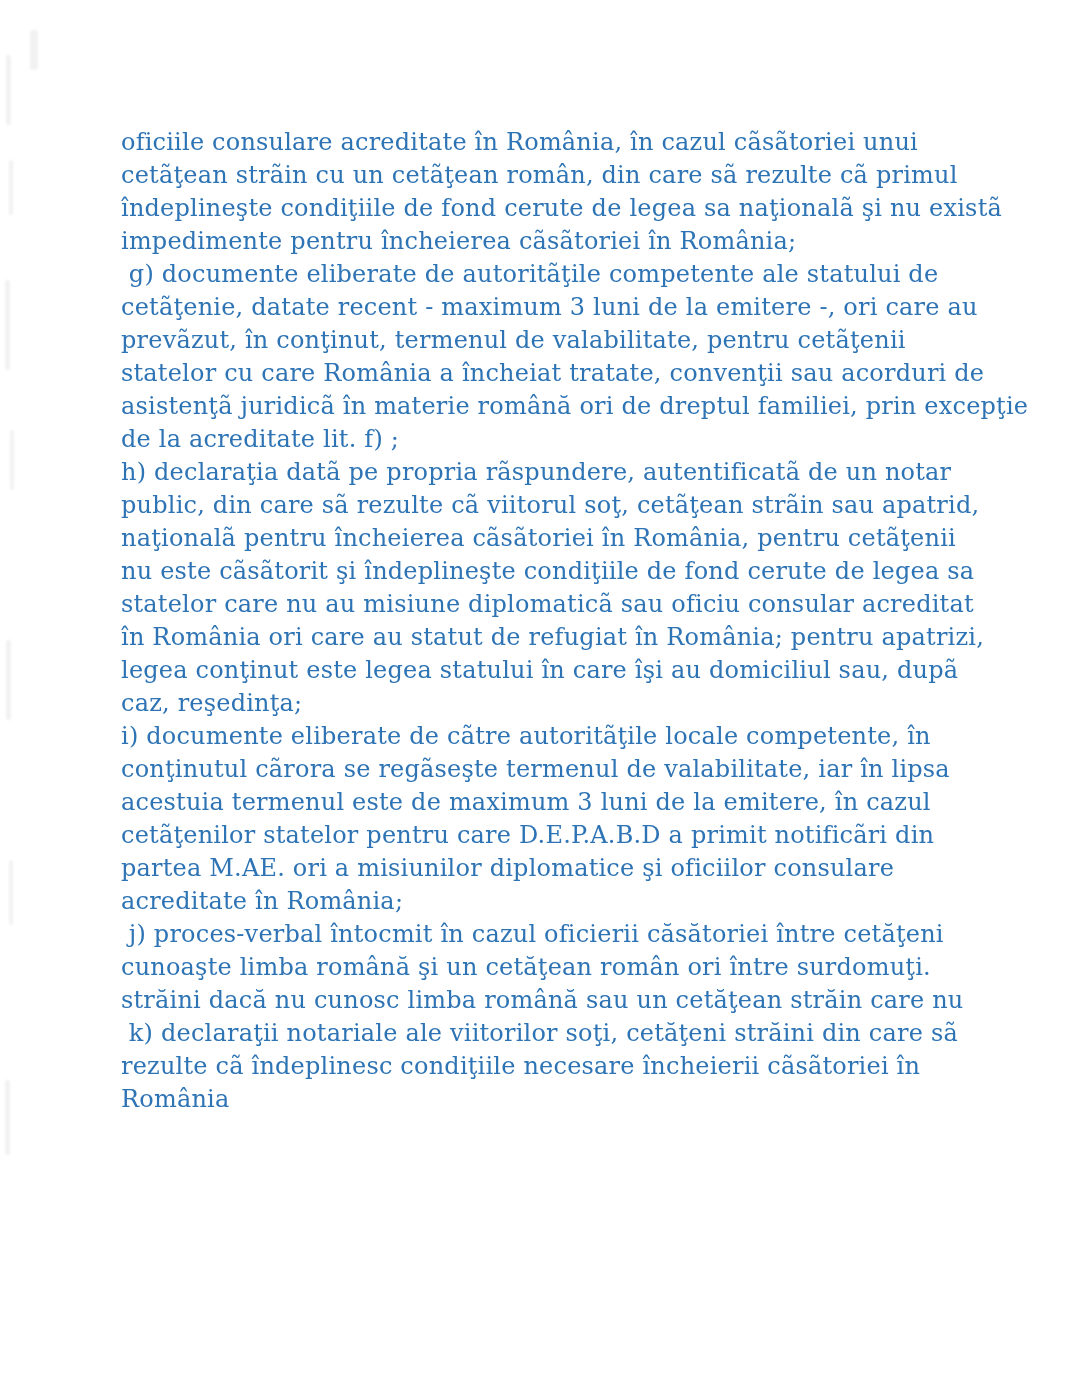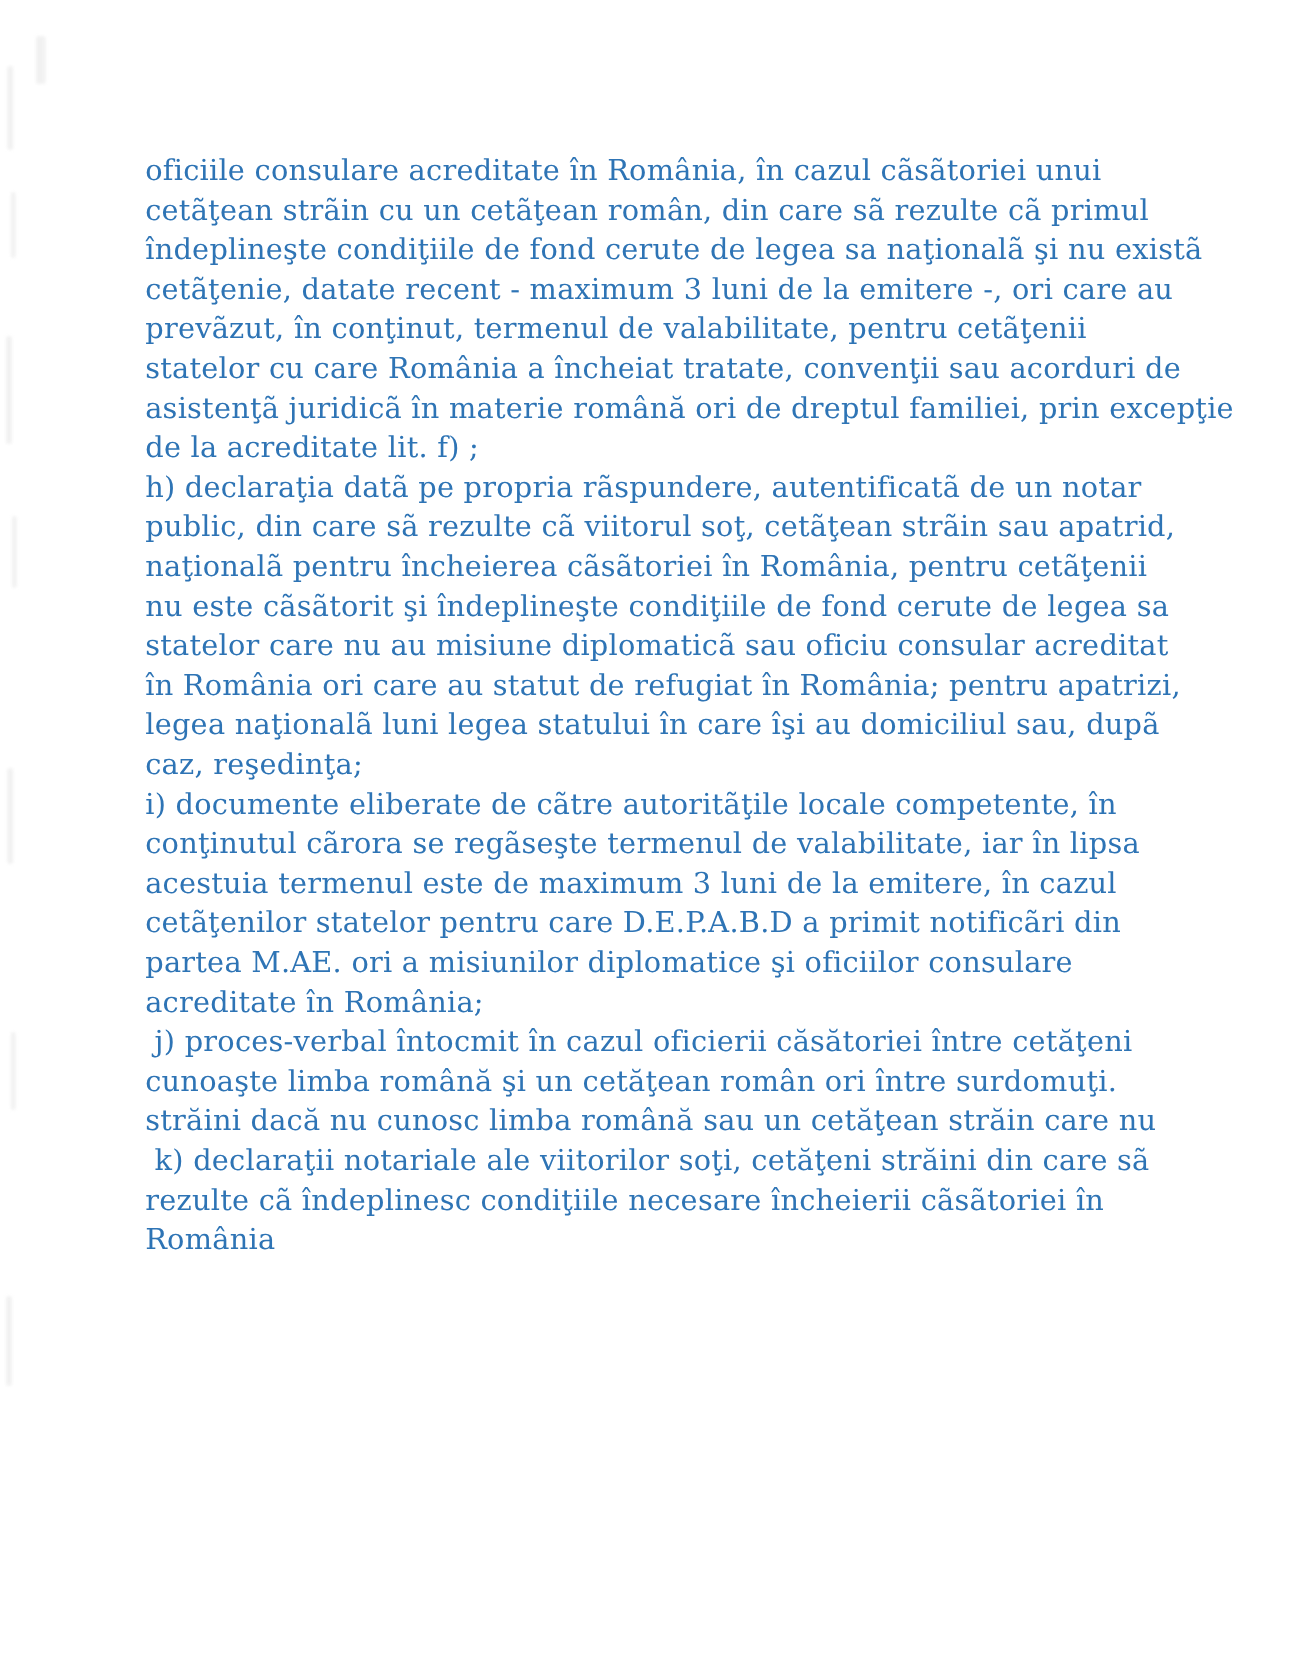--- a/index.html
+++ b/index.html
@@ -57,32 +57,34 @@
   <div class="scan-artifact a4"></div>
   <div class="scan-artifact a5"></div>
   <div class="scan-artifact a6"></div>
   <div class="scan-artifact a7"></div>
   <div class="scan-artifact a8"></div>
 
   <div class="text-block">
     <div class="text-line">oficiile consulare acreditate în România, în cazul cãsãtoriei unui</div>
     <div class="text-line">cetãţean strãin cu un cetãţean român, din care sã rezulte cã primul</div>
     <div class="text-line">îndeplineşte condiţiile de fond cerute de legea sa naţionalã şi nu existã</div>
+    <div class="text-line">impedimente pentru încheierea cãsãtoriei în România;</div>
+    <div class="text-line"> g) documente eliberate de autoritãţile competente ale statului de</div>
     <div class="text-line">cetãţenie, datate recent - maximum 3 luni de la emitere -, ori care au</div>
     <div class="text-line">prevãzut, în conţinut, termenul de valabilitate, pentru cetãţenii</div>
     <div class="text-line">statelor cu care România a încheiat tratate, convenţii sau acorduri de</div>
     <div class="text-line">asistenţã juridicã în materie română ori de dreptul familiei, prin excepţie</div>
     <div class="text-line">de la acreditate lit. f) ;</div>
     <div class="text-line">h) declaraţia datã pe propria rãspundere, autentificatã de un notar</div>
     <div class="text-line">public, din care sã rezulte cã viitorul soţ, cetãţean strãin sau apatrid,</div>
     <div class="text-line">naţionalã pentru încheierea cãsãtoriei în România, pentru cetãţenii</div>
     <div class="text-line">nu este cãsãtorit şi îndeplineşte condiţiile de fond cerute de legea sa</div>
     <div class="text-line">statelor care nu au misiune diplomaticã sau oficiu consular acreditat</div>
     <div class="text-line">în România ori care au statut de refugiat în România; pentru apatrizi,</div>
-    <div class="text-line">legea naţionalã luni legea statului în care îşi au domiciliul sau, dupã</div>
+    <div class="text-line">legea conţinut este legea statului în care îşi au domiciliul sau, dupã</div>
     <div class="text-line">caz, reşedinţa;</div>
     <div class="text-line">i) documente eliberate de cãtre autoritãţile locale competente, în</div>
     <div class="text-line">conţinutul cãrora se regãseşte termenul de valabilitate, iar în lipsa</div>
     <div class="text-line">acestuia termenul este de maximum 3 luni de la emitere, în cazul</div>
     <div class="text-line">cetãţenilor statelor pentru care D.E.P.A.B.D a primit notificãri din</div>
     <div class="text-line">partea M.AE. ori a misiunilor diplomatice şi oficiilor consulare</div>
     <div class="text-line">acreditate în România;</div>
     <div class="text-line"> j) proces-verbal întocmit în cazul oficierii căsătoriei între cetăţeni</div>
     <div class="text-line">cunoaşte limba română şi un cetăţean român ori între surdomuţi.</div>
     <div class="text-line">străini dacă nu cunosc limba română sau un cetăţean străin care nu</div>

